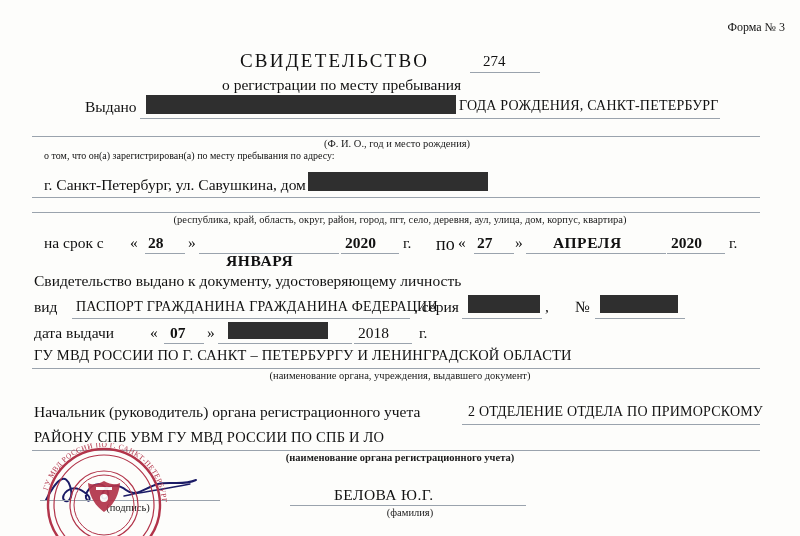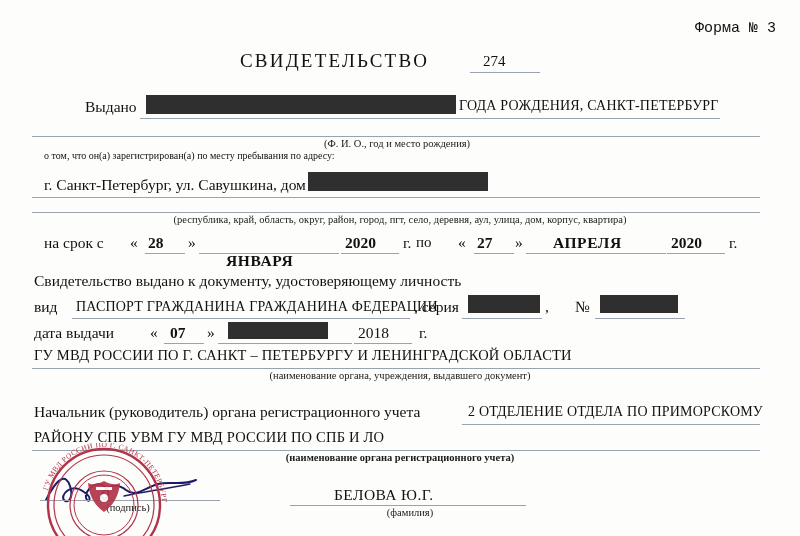--- a/index.html
+++ b/index.html
@@ -42,24 +42,23 @@
   }
   .txt {
     position: absolute;
     white-space: nowrap;
     font-family: "Liberation Serif", serif;
     color: #111111;
   }
 
   
   #form-no {
-    right: 24px;
+    right: 15px;
     top: 20px;
-    font-size: 15px;
-    font-family: Liberation Mono, monospace;
+    font-size: 12px;
   }
   #title-main {
     left: 240px;
     top: 50px;
     font-size: 19px;
     letter-spacing: 2.2px;
     font-weight: 400;
   }
   #title-number {
     left: 483px;
@@ -148,21 +147,21 @@
     left: 44px;
     top: 234px;
     font-size: 15.5px;
   }
   #q1 { left: 130px; top: 234px; font-size: 15.5px; }
   #term-from-day { left: 148px; top: 234px; font-size: 15.5px; font-weight: 700; }
   #q2 { left: 188px; top: 234px; font-size: 15.5px; }
   #term-from-month { left: 226px; top: 252px; font-size: 15.5px; font-weight: 700; letter-spacing: 0.6px; }
   #term-from-year { left: 345px; top: 234px; font-size: 15.5px; font-weight: 700; }
   #term-g1 { left: 403px; top: 234px; font-size: 15.5px; }
-  #term-po { left: 416px; top: 234px; font-size: 15px; }
+  #term-po { left: 436px; top: 234px; font-size: 18px; }
   #q3 { left: 458px; top: 234px; font-size: 15.5px; }
   #term-to-day { left: 477px; top: 234px; font-size: 15.5px; font-weight: 700; }
   #q4 { left: 515px; top: 234px; font-size: 15.5px; }
   #term-to-month { left: 553px; top: 234px; font-size: 15.5px; font-weight: 700; letter-spacing: 0.6px; }
   #term-to-year { left: 671px; top: 234px; font-size: 15.5px; font-weight: 700; }
   #term-g2 { left: 729px; top: 234px; font-size: 15.5px; }
 
   .term-rule { border-bottom: 1px solid #9aa3ad; }
   #tr1 { left: 145px; top: 253px; width: 40px; }
   #tr2 { left: 199px; top: 253px; width: 140px; }
@@ -231,20 +230,21 @@
 </head>
 <body>
 
 <div class="page">
 
   <div class="txt" id="form-no">Форма № 3</div>
 
   <div class="txt" id="title-main">СВИДЕТЕЛЬСТВО</div>
   <div class="txt" id="title-number">274</div>
   <div class="rule" id="title-number-rule"></div>
+  <div class="txt" id="title-sub">о регистрации по месту пребывания</div>
 
   <div class="txt" id="lbl-issued">Выдано</div>
   <div class="redact" id="issued-redact"></div>
   <div class="txt" id="issued-tail">ГОДА РОЖДЕНИЯ, САНКТ-ПЕТЕРБУРГ</div>
   <div class="rule" id="rule-issued"></div>
   <div class="rule" id="rule-fio"></div>
   <div class="caption" id="cap-fio">(Ф. И. О., год и место рождения)</div>
 
   <div class="txt" id="line-about">о том, что он(а) зарегистрирован(а) по месту пребывания по адресу:</div>
   <div class="txt" id="line-address">г. Санкт-Петербург, ул. Савушкина, дом</div>

